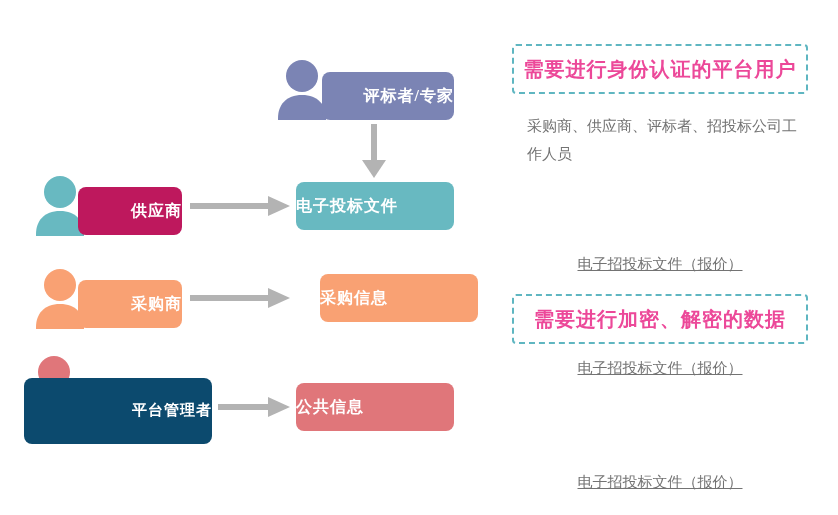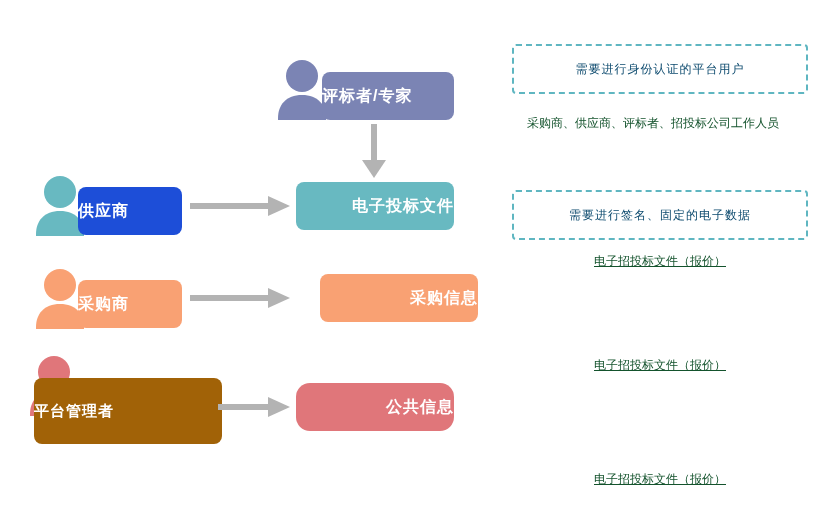--- a/index.html
+++ b/index.html
@@ -30,39 +30,40 @@
     left: 0;
     top: 0;
     width: 62px;
     height: 62px;
   }
   .actor-bar {
     position: absolute;
     border-radius: 8px;
     display: flex;
     flex-direction: column;
-    align-items: flex-start;
+    align-items: flex-end;
     justify-content: center;
     color: #ffffff;
     font-weight: bold;
     letter-spacing: 1px;
     box-sizing: border-box;
+    font-family: Liberation Serif, serif;
   }
   .actor-bar .line {
     line-height: 1.55;
     white-space: nowrap;
   }
 
   
   .asset-box {
     position: absolute;
     border-radius: 8px;
     display: flex;
     align-items: center;
-    justify-content: flex-end;
+    justify-content: flex-start;
     color: #ffffff;
     font-weight: bold;
     letter-spacing: 1px;
     font-size: 16px;
   }
 
   
   .arrow {
     position: absolute;
   }
@@ -71,30 +72,30 @@
   .req-box {
     position: absolute;
     border: 2px dashed #5fb6c1;
     border-radius: 4px;
     display: flex;
     align-items: center;
     justify-content: center;
     box-sizing: border-box;
   }
   .req-box-label {
-    color: #0c4a6e;
-    font-weight: normal;
-    font-size: 12px;
+    color: #ec4899;
+    font-weight: bold;
+    font-size: 20px;
     letter-spacing: 1px;
     white-space: nowrap;
   }
   .req-note {
     position: absolute;
-    color: #14532d;
-    font-size: 12px;
+    color: #737373;
+    font-size: 15px;
     line-height: 1.85;
   }
   .req-note.center {
     text-align: center;
     text-decoration: underline;
   }
 </style>
 </head>
 <body>
 
@@ -113,21 +114,21 @@
   <svg class="arrow" style="left:358px; top:124px;" width="32" height="58" viewBox="0 0 32 58">
     <rect x="13" y="0" width="6" height="38" fill="#b3b3b3"></rect>
     <polygon points="4,36 28,36 16,54" fill="#b3b3b3"></polygon>
   </svg>
 
   <div class="actor" style="left:30px; top:174px; width:152px; height:62px;">
     <svg class="actor-person" viewBox="0 0 62 62" width="62" height="62" aria-hidden="true">
       <circle cx="30" cy="18" r="16" fill="#68b9c1"></circle>
       <path d="M30 37 C14 37 6 47 6 60 L6 62 L54 62 L54 60 C54 47 46 37 30 37 Z" fill="#68b9c1"></path>
     </svg>
-    <div class="actor-bar" style="left:48px; top:13px; width:104px; height:48px; background:#1d4ed8; font-size:16px;">
+    <div class="actor-bar" style="left:48px; top:13px; width:104px; height:48px; background:#be185d; font-size:16px;">
       <span class="line">供应商</span>
     </div>
   </div>
 
   <svg class="arrow" style="left:190px; top:194px;" width="104" height="24" viewBox="0 0 104 24">
     <rect x="0" y="9" width="82" height="6" fill="#b3b3b3"></rect>
     <polygon points="78,2 78,22 100,12" fill="#b3b3b3"></polygon>
   </svg>
 
   <div class="asset-box" style="left:296px; top:182px; width:158px; height:48px; background:#68b9c1;">
@@ -151,41 +152,41 @@
 
   <div class="asset-box" style="left:296px; top:274px; width:158px; height:48px; background:#f9a173;margin-left:24px;">
     <span>采购信息</span>
   </div>
 
   <div class="actor" style="left:24px; top:354px; width:188px; height:90px;">
     <svg class="actor-person" viewBox="0 0 62 62" width="62" height="62" aria-hidden="true">
       <circle cx="30" cy="18" r="16" fill="#e0767a"></circle>
       <path d="M30 37 C14 37 6 47 6 60 L6 62 L54 62 L54 60 C54 47 46 37 30 37 Z" fill="#e0767a"></path>
     </svg>
-    <div class="actor-bar" style="left:0px; top:24px; width:188px; height:66px; background:#a16207; font-size:15px;margin-left:10px;">
+    <div class="actor-bar" style="left:0px; top:24px; width:188px; height:66px; background:#0c4a6e; font-size:15px;">
       <span class="line">平台管理者</span>
     </div>
   </div>
 
   <svg class="arrow" style="left:218px; top:395px;" width="76" height="24" viewBox="0 0 76 24">
     <rect x="0" y="9" width="54" height="6" fill="#b3b3b3"></rect>
     <polygon points="50,2 50,22 72,12" fill="#b3b3b3"></polygon>
   </svg>
 
-  <div class="asset-box" style="left:296px; top:383px; width:158px; height:48px; background:#e0767a;border-radius:14px;">
+  <div class="asset-box" style="left:296px; top:383px; width:158px; height:48px; background:#e0767a;">
     <span>公共信息</span>
   </div>
 
   <div class="req-box" style="left:512px; top:44px; width:296px; height:50px;">
     <span class="req-box-label">需要进行身份认证的平台用户</span>
   </div>
   <div class="req-note" style="left:527px; top:112px; width:270px;">采购商、供应商、评标者、招投标公司工作人员</div>
 
-  <div class="req-box" style="left:512px; top:190px; width:296px; height:50px;">
-    <span class="req-box-label">需要进行签名、固定的电子数据</span>
-  </div>
   <div class="req-note center" style="left:512px; top:250px; width:296px;">电子招投标文件（报价）</div>
 
+  <div class="req-box" style="left:512px; top:294px; width:296px; height:50px;">
+    <span class="req-box-label">需要进行加密、解密的数据</span>
+  </div>
   <div class="req-note center" style="left:512px; top:354px; width:296px;">电子招投标文件（报价）</div>
 
   <div class="req-note center" style="left:512px; top:468px; width:296px;">电子招投标文件（报价）</div>
 
 </div>
 
 </body></html>

